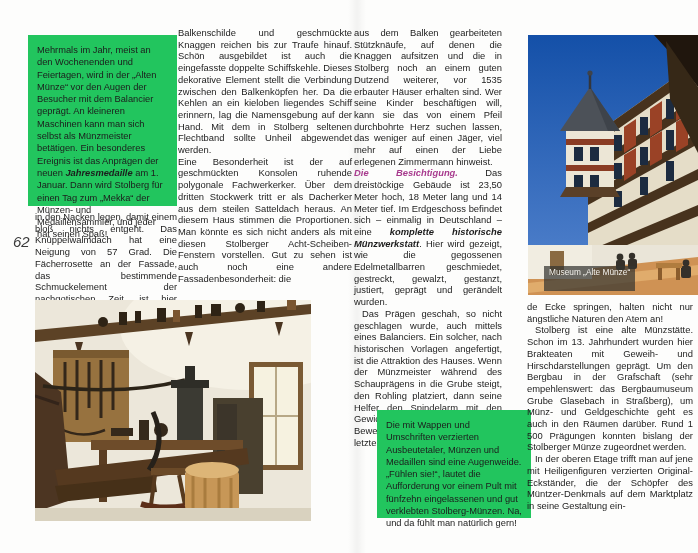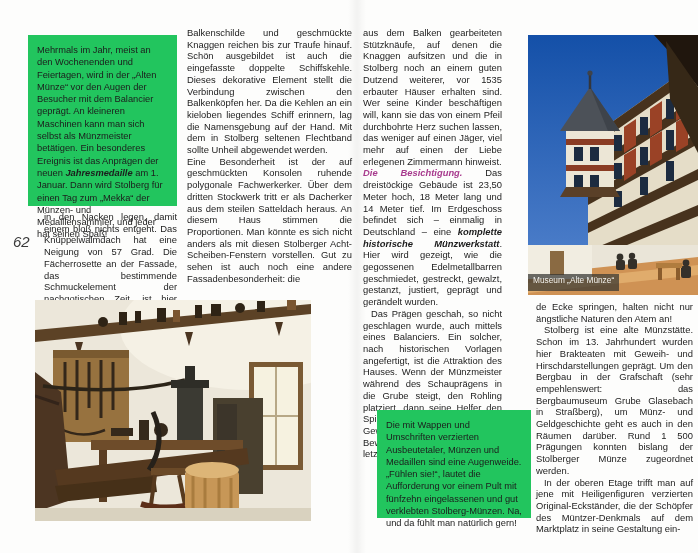--- a/index.html
+++ b/index.html
@@ -9,21 +9,21 @@
     background:#fbfbf9;
     font-family:"Liberation Sans","DejaVu Sans",sans-serif;
     color:#1c1c1c;
   }
   .spread { position:absolute; inset:0; background:#fdfdfc; }
   .gutter {
     position:absolute; left:348px; top:0; width:18px; height:553px;
     background:linear-gradient(90deg, rgba(0,0,0,0) 0%, rgba(0,0,0,0.045) 50%, rgba(0,0,0,0) 100%);
   }
   .col { position:absolute; font-size:9.4px; line-height:11.7px; }
-  .col p { text-align:justify; hyphens:auto;margin-left:9px; -webkit-hyphens:auto; }
+  .col p { text-align:justify; hyphens:auto; -webkit-hyphens:auto; }
   .indent { text-indent:8px; }
   .bi { font-weight:bold; font-style:italic; }
   .leadin { font-weight:bold; font-style:italic; color:#a73a8d; }
 
   .infobox {
     position:absolute; background:#22c55e;
     padding:9px 9px 8px 9px;
     font-size:9.3px; line-height:12.3px;
   }
   .infobox p { text-align:left; hyphens:auto; -webkit-hyphens:auto; }
@@ -40,23 +40,23 @@
   #col-l2 { left:178px; top:27px;  width:174px; }
   #col-r1 { left:354px; top:27px;  width:148px; }
   #col-r2 { left:527px; top:301px; width:166px; }
 
   .photo { position:absolute; overflow:hidden; }
   .photo svg { display:block; width:100%; height:100%; }
   #photo-workshop { left:35px;  top:300px; width:276px; height:221px; }
   #photo-building { left:528px; top:35px;  width:170px; height:260px; }
 
   .caption {
-    position:absolute; left:0;
+    position:absolute; left:16px;
     background:rgba(52,52,48,0.72); color:#f2f1ec;
-    font-size:8.3px; line-height:13px; height:17px;
+    font-size:8.3px; line-height:13px; height:25px;
     padding:0 5px; white-space:nowrap;
   }
   #caption-workshop { bottom:5px; }
   #caption-building { bottom:4px; }
 </style>
 </head>
 <body>
 
 <div class="spread">
   <div class="gutter"></div>

